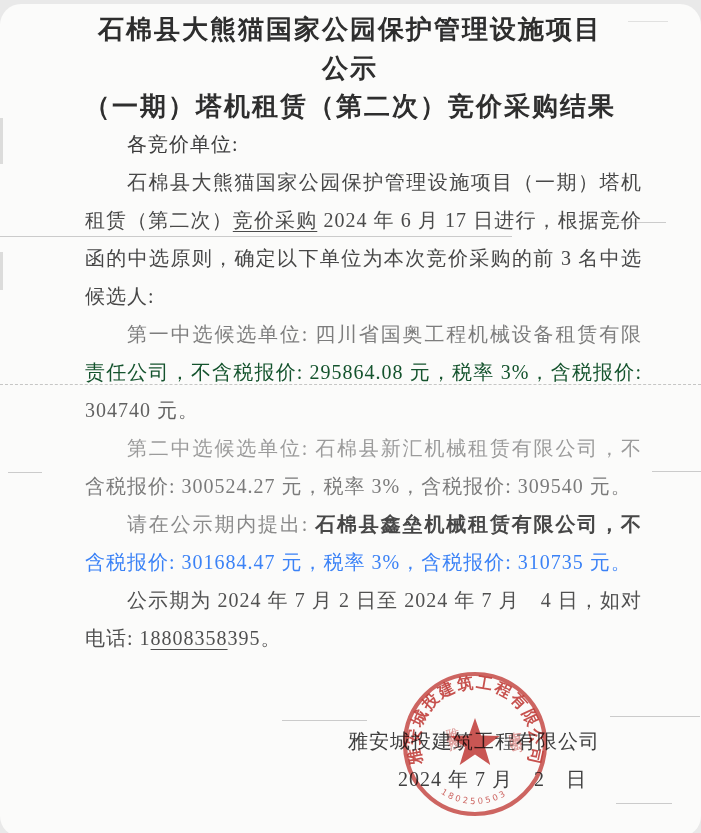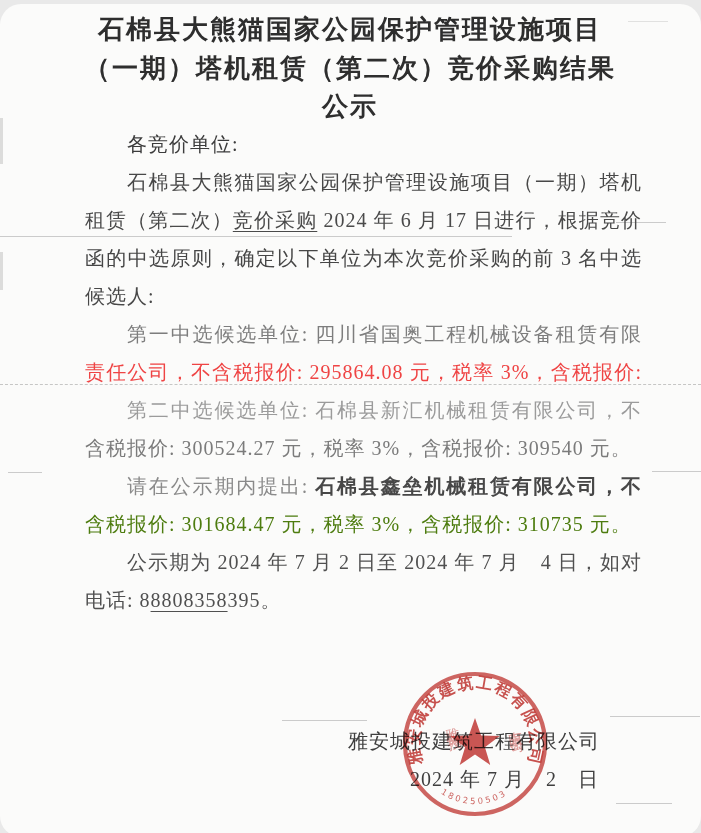--- a/index.html
+++ b/index.html
@@ -20,21 +20,21 @@
     position:absolute;left:85px;top:121px;width:557px;
     font-size:20px;letter-spacing:1px;
   }
   .line{line-height:38px;height:38px;text-align:justify;overflow:visible;}
   .line.j{text-align-last:justify;}
   .line.ind{text-indent:42px;}
   .seg.b{font-weight:bold;}
   .seg.u{text-decoration:underline;text-decoration-thickness:1px;text-underline-offset:4px;}
   
   .sig-company{position:absolute;left:348px;top:724px;font-size:20px;letter-spacing:1px;}
-  .sig-date{position:absolute;left:410px;top:762px;font-size:20px;letter-spacing:1px;}
+  .sig-date{position:absolute;left:398px;top:762px;font-size:20px;letter-spacing:1px;}
   
   .seal{position:absolute;left:395px;top:660px;width:160px;height:160px;mix-blend-mode:multiply;}
   
   .artifact{position:absolute;height:1px;background:rgba(125,125,125,.38);}
   .artifact.dashed{background:none;border-top:1px dashed rgba(125,125,125,.42);height:0;}
   .artifact.v{width:3px;background:rgba(110,110,110,.22);}
 </style>
 </head>
 <body>
 
@@ -47,38 +47,39 @@
   <div class="artifact" style="left:8px;top:468px;width:34px"></div>
   <div class="artifact" style="left:652px;top:467px;width:49px"></div>
   <div class="artifact" style="left:282px;top:716px;width:85px"></div>
   <div class="artifact" style="left:610px;top:712px;width:90px"></div>
   <div class="artifact" style="left:616px;top:799px;width:56px"></div>
   <div class="artifact v" style="left:0;top:114px;height:46px"></div>
   <div class="artifact v" style="left:0;top:248px;height:38px"></div>
 
   <div class="title" id="docTitle" style="color: rgb(46, 46, 46);">
     <div>石棉县大熊猫国家公园保护管理设施项目</div>
+    <div>公示</div>
     <div>（一期）塔机租赁（第二次）竞价采购结果</div>
-    <div>公示</div>
   </div>
 
   <div class="doc-body" id="docBody">
       <div class="line ind" style="color: rgb(60, 60, 60);"><span class="seg">各竞价单位:</span></div>
       <div class="line j ind" style="color: rgb(72, 72, 72);"><span class="seg">石棉县大熊猫国家公园保护管理设施项目（一期）塔机</span></div>
       <div class="line j" style="color: rgb(74, 74, 74);"><span class="seg">租赁（第二次）</span><span class="seg u">竞价采购</span><span class="seg"> 2024 年 6 月 17 日进行，根据竞价</span></div>
       <div class="line j" style="color: rgb(70, 70, 70);"><span class="seg">函的中选原则，确定以下单位为本次竞价采购的前 3 名中选</span></div>
       <div class="line" style="color: rgb(72, 72, 72);"><span class="seg">候选人:</span></div>
       <div class="line j ind" style="color: rgb(125, 125, 125);"><span class="seg">第一中选候选单位: 四川省国奥工程机械设备租赁有限</span></div>
-      <div class="line j" style="color: #ef4444;"><span class="seg">责任公司，不含税报价: 295864.08 元，税率 3%，含税报价:</span></div>
+      <div class="line j" style="color: #14532d;"><span class="seg">责任公司，不含税报价: 295864.08 元，税率 3%，含税报价:</span></div>
+      <div class="line" style="color: rgb(97, 97, 97);"><span class="seg">304740 元。</span></div>
       <div class="line j ind" style="color: rgb(155, 155, 155);"><span class="seg">第二中选候选单位: 石棉县新汇机械租赁有限公司，不</span></div>
       <div class="line" style="color: rgb(123, 123, 123);"><span class="seg">含税报价: 300524.27 元，税率 3%，含税报价: 309540 元。</span></div>
       <div class="line j ind" style="color: rgb(138, 138, 138);"><span class="seg">请在公示期内提出: </span><span class="seg b" style="color: rgb(71, 71, 71);">石棉县鑫垒机械租赁有限公司，不</span></div>
-      <div class="line" style="color: #4d7c0f;"><span class="seg">含税报价: 301684.47 元，税率 3%，含税报价: 310735 元。</span></div>
+      <div class="line" style="color: #3b82f6;"><span class="seg">含税报价: 301684.47 元，税率 3%，含税报价: 310735 元。</span></div>
       <div class="line j ind" style="color: rgb(80, 80, 80);"><span class="seg">公示期为 2024 年 7 月 2 日至 2024 年 7 月　4 日，如对</span></div>
-      <div class="line" style="color: rgb(80, 80, 80);"><span class="seg">电话: 8</span><span class="seg u">8808358</span><span class="seg">395。</span></div>
+      <div class="line" style="color: rgb(80, 80, 80);"><span class="seg">电话: 1</span><span class="seg u">8808358</span><span class="seg">395。</span></div>
     </div>
 
   <div class="sig-company" id="sigCompany" style="color: rgb(63, 63, 63);">雅安城投建筑工程有限公司</div>
   <div class="sig-date" id="sigDate" style="color: rgb(63, 63, 63);">2024 年 7 月　2　日</div>
 
   <div class="seal">
     <svg width="160" height="160" viewBox="0 0 160 160">
       <circle cx="80" cy="80" r="70" fill="none" stroke="var(--seal,#c5403c)" stroke-width="4.2" opacity="0.8"></circle>
       <path d="M80,54 L86.1,71.6 L104.7,72 L89.9,83.2 L95.3,101 L80,90.4 L64.7,101 L70.1,83.2 L55.3,72 L73.9,71.6 Z" fill="var(--seal,#c5403c)" opacity="0.88"></path>
       <defs>

